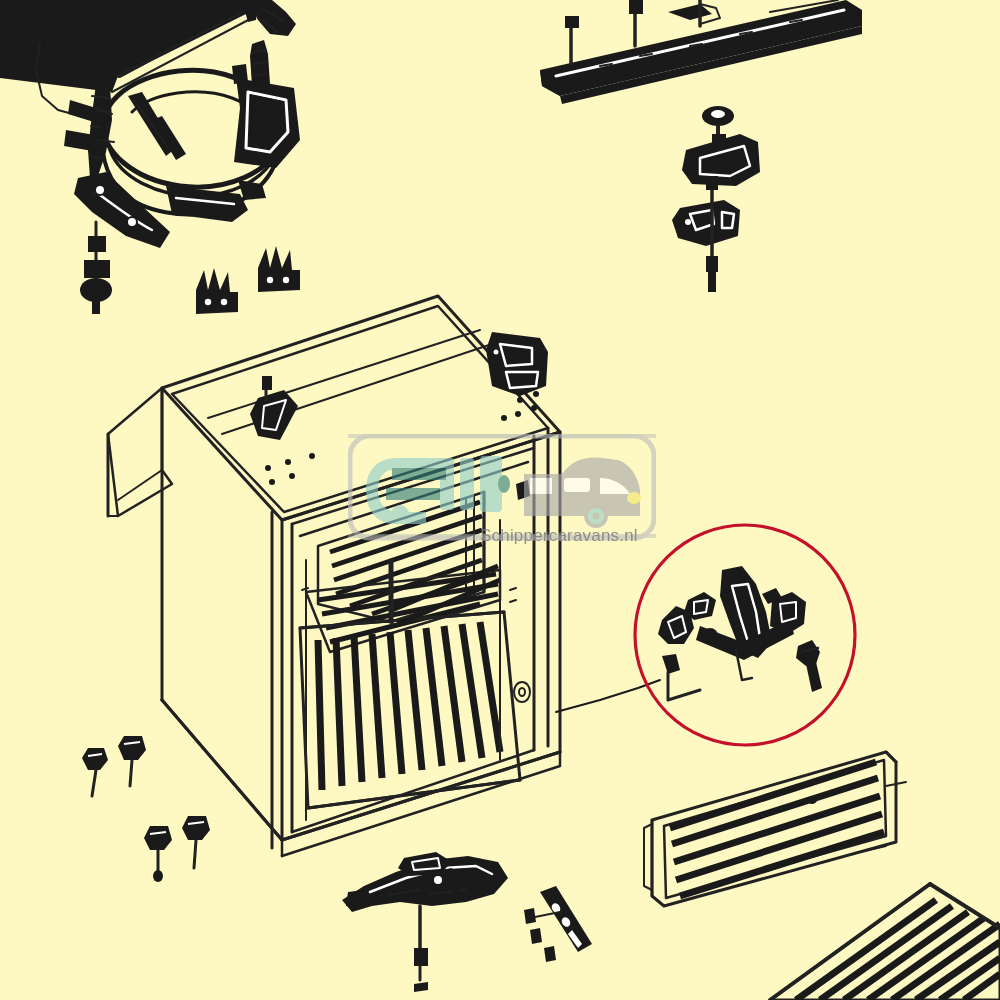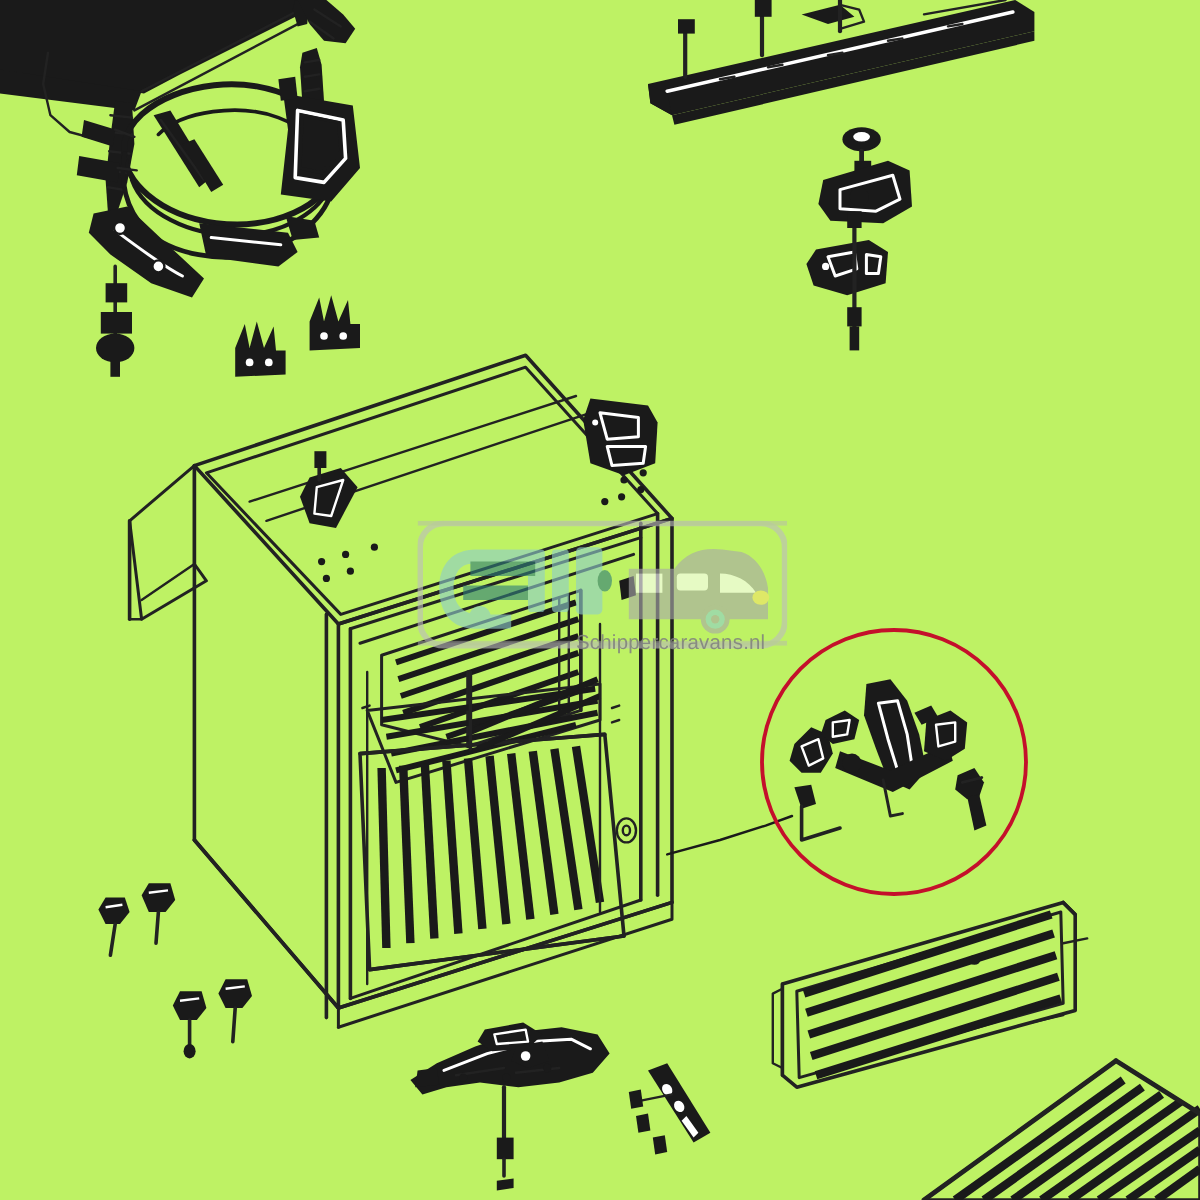--- a/index.html
+++ b/index.html
@@ -92,21 +92,21 @@
     font-weight: 400;
     color: #7f7f7f;
     opacity: 0.85;
     white-space: nowrap;
     letter-spacing: 0.2px;
   }
 </style>
 </head>
 <body>
 
-<div id="diagram-root" style="background: #bef264;">
+<div id="diagram-root" style="background: #fef9c3;">
 
   <svg id="parts-svg" viewBox="0 0 1000 1000" xmlns="http://www.w3.org/2000/svg">
 
     <g>
       <path class="ink" d="M0 0 L250 0 L262 6 L150 62 L120 78 L0 60 Z"></path>
       <path class="ink" d="M0 58 L118 76 L112 92 L0 78 Z"></path>
       <path class="thin" d="M118 76 L258 4"></path>
       <path class="thin" d="M112 92 L252 18"></path>
       <path class="ink" d="M250 0 L268 0 L282 10 L268 18 L254 8 Z"></path>
 

